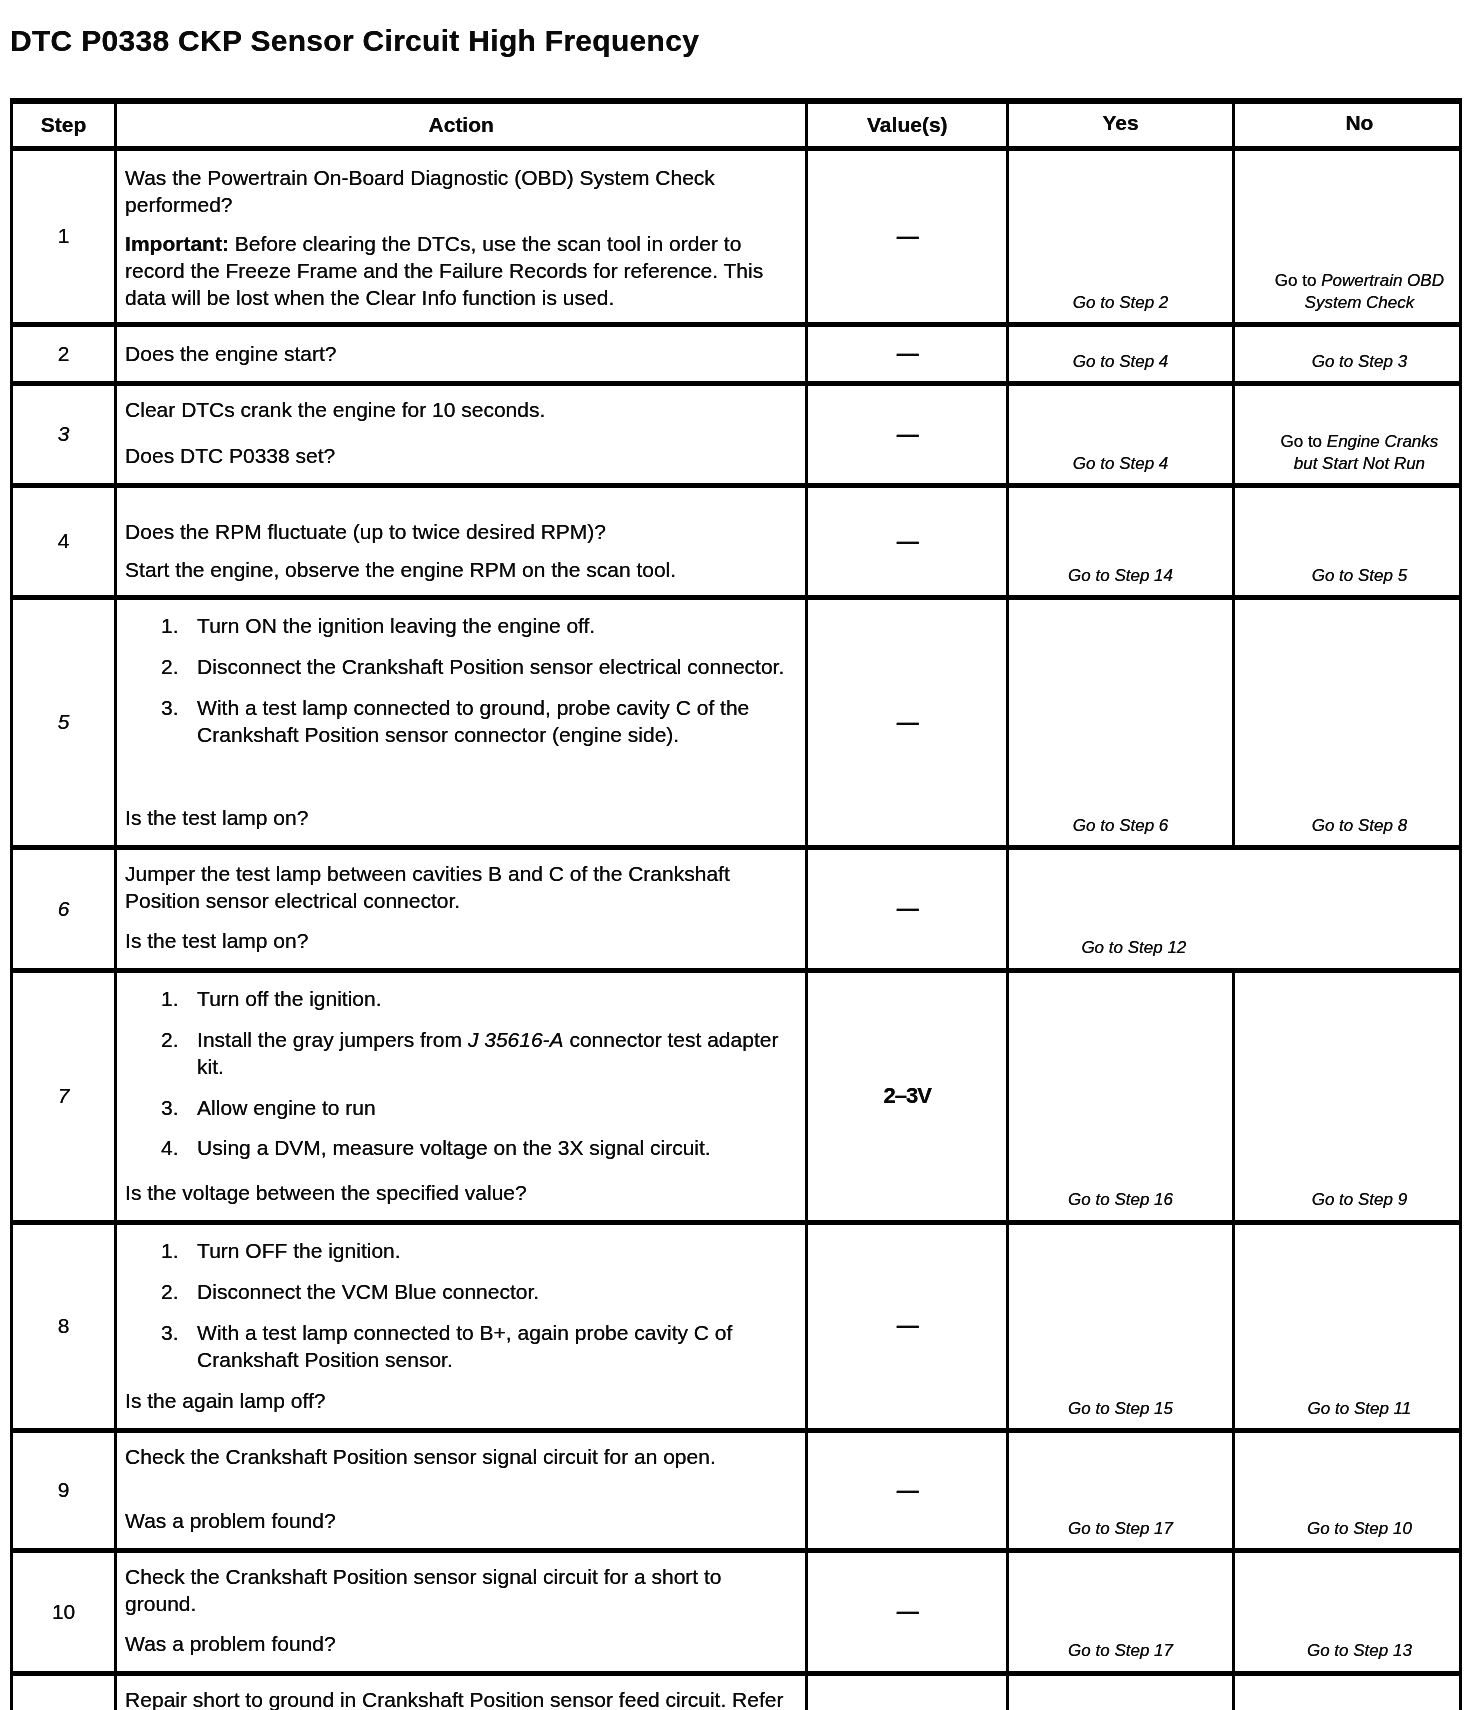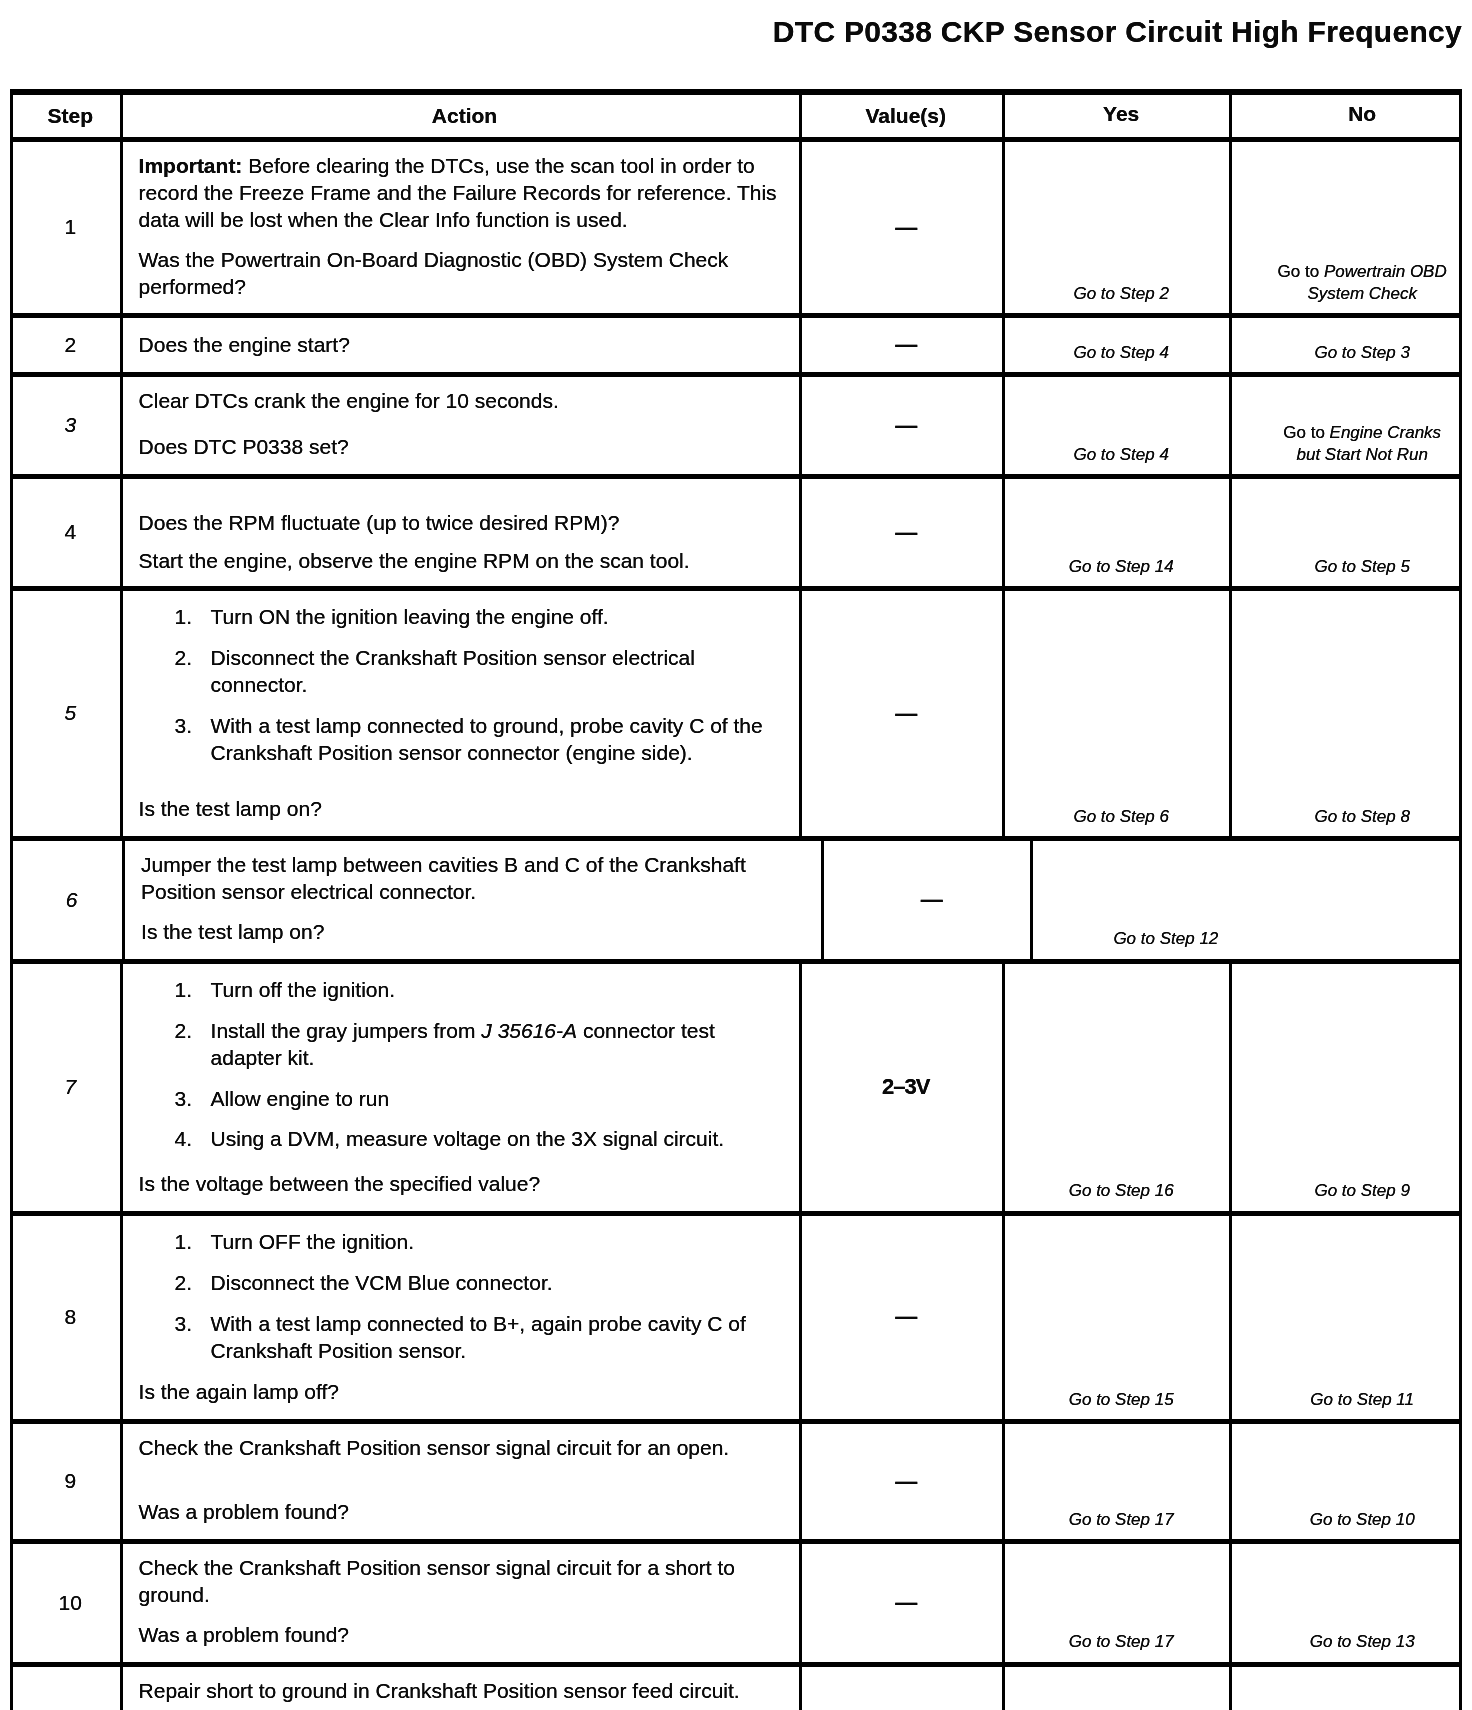--- a/index.html
+++ b/index.html
@@ -5,45 +5,44 @@
   * { box-sizing: border-box; margin: 0; padding: 0; }
   html, body { background: #ffffff; }
   body {
     width: 1472px; height: 1710px;
     font-family: "Liberation Sans", sans-serif;
     color: #0a0a0a;
     overflow: hidden;
   }
   .page { width: 1472px; height: 1710px; padding: 8px 10px 0 10px; }
   .title {
-    text-align: right;
+    text-align: left;
     font-size: 30px;
     font-weight: bold;
     letter-spacing: 0.3px;
-    margin: 7px 0 40px 0;
+    margin: 16px 0 40px 0;
     text-shadow: 0 0 0.6px #000;
   }
   .dtc-table {
     width: 1452px;
     border: 3px solid #000;
     border-top-width: 6px;
     border-bottom-width: 7px;
     background: #fff;
   }
   .row { display: flex; width: 100%; border-bottom: 5px solid #000; }
   .row:last-child, #rows .row:last-child { border-bottom: none; }
   .cell {
     border-right: 3px solid #000;
     padding: 6px 8px;
     display: flex;
     flex-direction: column;
     font-size: 21px;
     line-height: 1.28;
     text-shadow: 0 0 0.5px #000;
-    margin-left: 8px;
   }
   .cell:last-child { border-right: none; }
   .c-step  { width: 7.2%;  align-items: center; justify-content: center; text-align: center; }
   .c-act   { width: 47.8%; }
   .c-val   { width: 13.9%; align-items: center; justify-content: center; text-align: center; }
   .c-yes   { width: 15.6%; align-items: center; justify-content: flex-end; text-align: right; padding-bottom: 9px; }
   .c-no    { width: 15.5%; align-items: center; justify-content: flex-end; text-align: center; padding-bottom: 9px; padding-left: 33px; }
 
   .header-row { min-height: 47px; }
   .header-row .cell { justify-content: center; align-items: center; font-weight: bold; text-align: center; }
@@ -84,22 +83,22 @@
       <div class="cell c-val">Value(s)</div>
       <div class="cell c-yes">Yes</div>
       <div class="cell c-no">No</div>
     </div>
     <div id="rows">
         <div class="row">
           <div class="cell c-step">
             <span class="stepnum">1</span>
           </div>
           <div class="cell c-act">
+            <p class="para q"><span>Was the Powertrain On-Board Diagnostic (OBD) System Check performed?</span></p>
             <p class="para"><span class="b ">Important:</span><span> Before clearing the DTCs, use the scan tool in order to record the Freeze Frame and the Failure Records for reference. This data will be lost when the Clear Info function is used.</span></p>
-            <p class="para q"><span>Was the Powertrain On-Board Diagnostic (OBD) System Check performed?</span></p>
           </div>
           <div class="cell c-val">
             <span class="dash">—</span>
           </div>
           <div class="cell c-yes">
             <span class="goto"><span class="i">Go to Step 2</span></span>
           </div>
           <div class="cell c-no">
             <span class="goto"><span>Go to </span><span class="i">Powertrain OBD System Check</span></span>
           </div>

